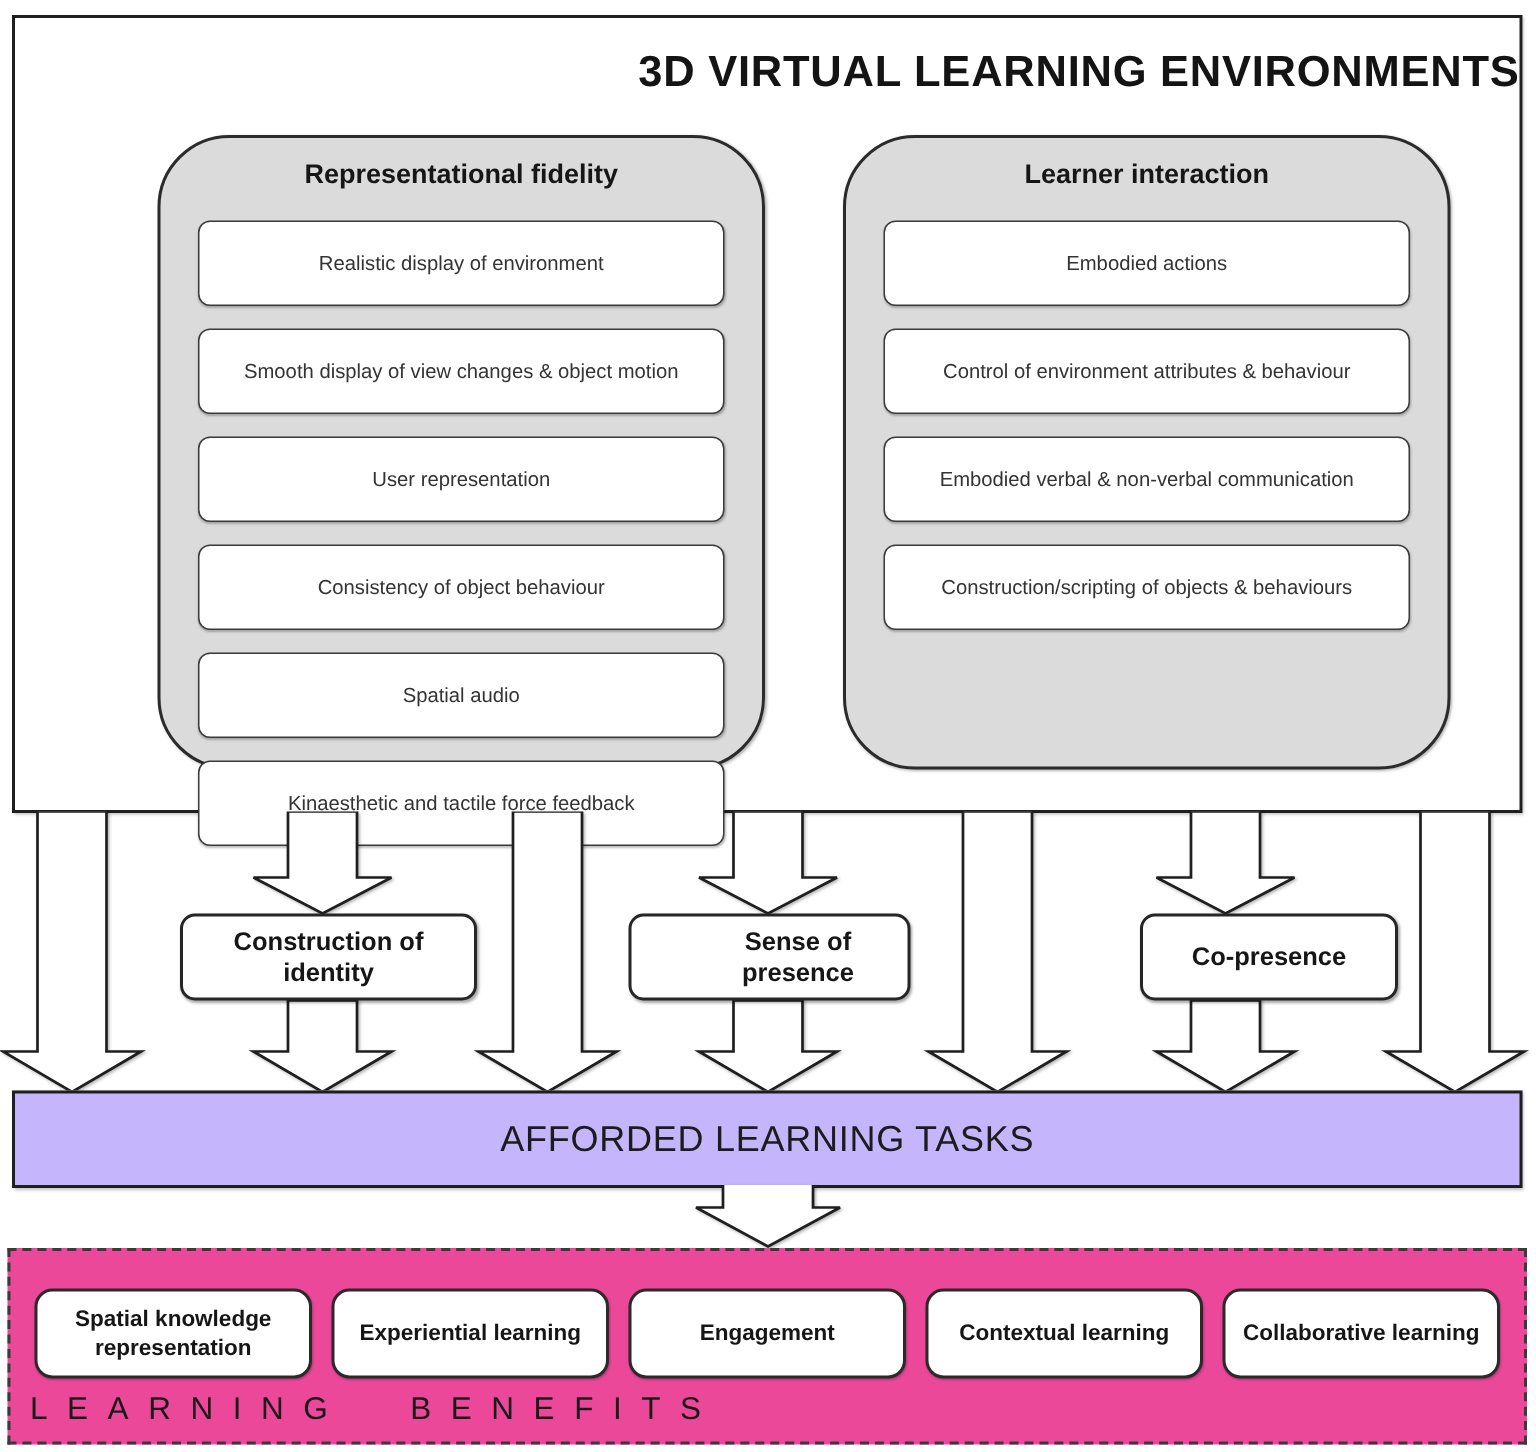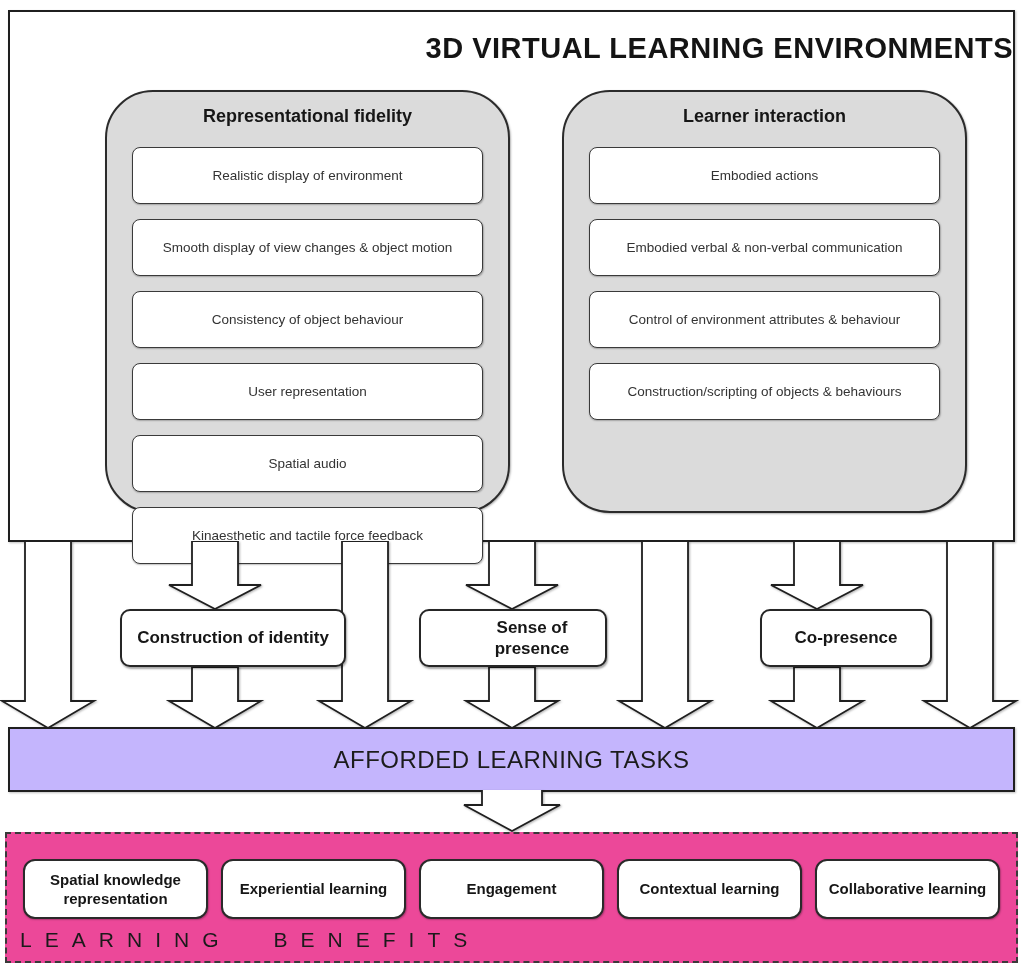--- a/index.html
+++ b/index.html
@@ -89,21 +89,21 @@
     align-items: center;
     justify-content: center;
     text-align: center;
     font-size: 17px;
     font-weight: bold;
     color: #161616;
     line-height: 1.25;
     padding: 0 6px;
     box-shadow: 1px 1.5px 2px rgba(0,0,0,0.35);
   }
-  #mediator-0 { left: 120px; width: 226px; }
+  #mediator-0 { left: 120px; width: 198px; }
   #mediator-1 { left: 419px; width: 188px; padding-left: 44px; }
   #mediator-2 { left: 760px; width: 172px; }
   
   .tasks-bar {
     position: absolute;
     left: 8px; top: 727px;
     width: 1007px; height: 65px;
     background: #c4b5fd;
     border: 2px solid #1f1f1f;
     display: flex;
@@ -160,33 +160,33 @@
 <div id="stage">
 
   <div class="main-box">
     <div class="main-title">3D VIRTUAL LEARNING ENVIRONMENTS</div>
 
     <div class="panel left">
       <div class="panel-title">Representational fidelity</div>
       <div class="panel-items">
         <div class="panel-item">Realistic display of environment</div>
         <div class="panel-item">Smooth display of view changes &amp; object motion</div>
+        <div class="panel-item">User representation</div>
         <div class="panel-item">Consistency of object behaviour</div>
-        <div class="panel-item">User representation</div>
         <div class="panel-item">Spatial audio</div>
         <div class="panel-item">Kinaesthetic and tactile force feedback</div>
       </div>
     </div>
 
     <div class="panel right">
       <div class="panel-title">Learner interaction</div>
       <div class="panel-items">
         <div class="panel-item">Embodied actions</div>
+        <div class="panel-item">Control of environment attributes &amp; behaviour</div>
         <div class="panel-item">Embodied verbal &amp; non-verbal communication</div>
-        <div class="panel-item">Control of environment attributes &amp; behaviour</div>
         <div class="panel-item">Construction/scripting of objects &amp; behaviours</div>
       </div>
     </div>
   </div>
 
   <svg id="arrow-band" class="arrow-svg" width="1024" height="190" viewBox="0 0 1024 190">
 
     <polygon class="arrow-shape" points="25,0 25,160 2,160 48,187 94,160 71,160 71,0"></polygon>
     <polygon class="arrow-shape" points="342,0 342,160 319,160 365,187 411,160 388,160 388,0"></polygon>
     <polygon class="arrow-shape" points="642,0 642,160 619,160 665,187 711,160 688,160 688,0"></polygon>

